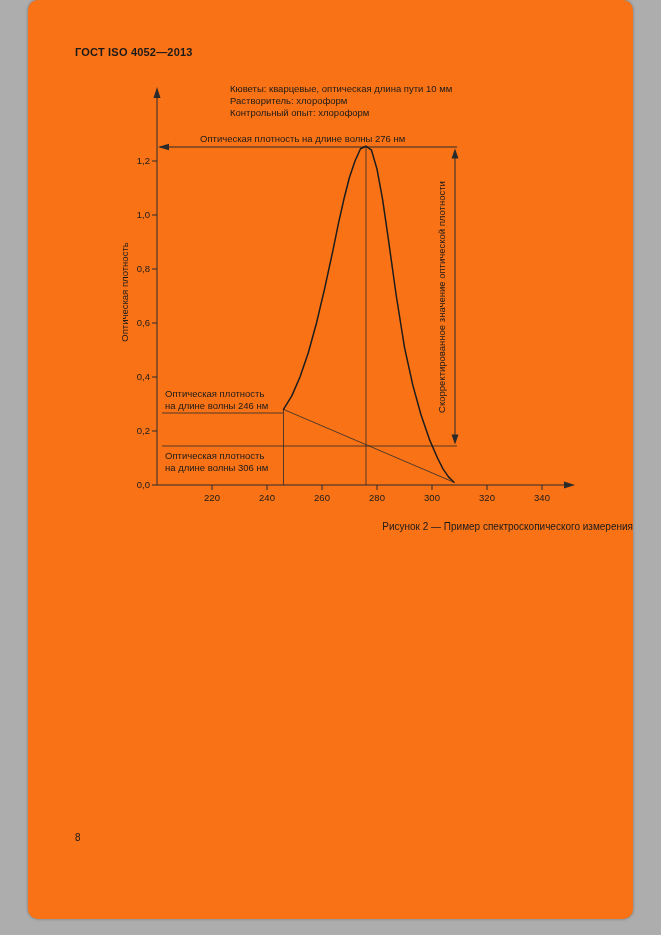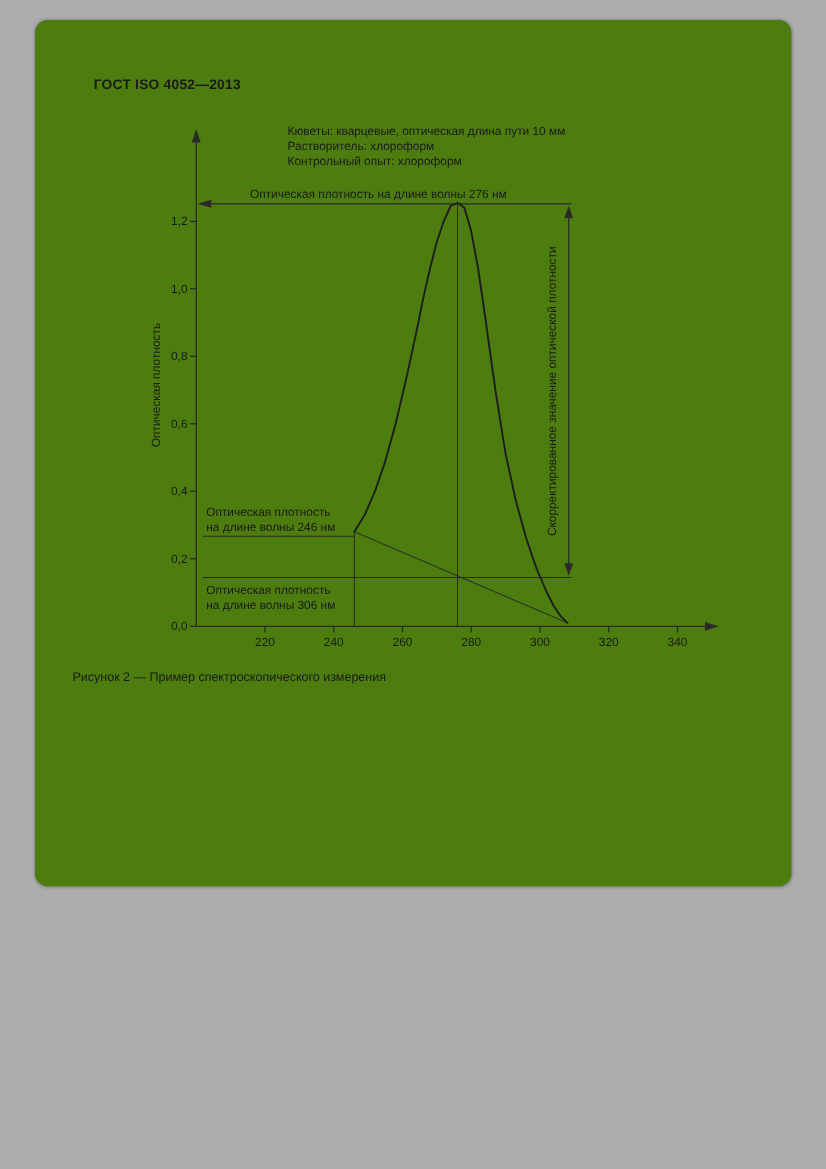--- a/index.html
+++ b/index.html
@@ -4,34 +4,34 @@
 <style>
   html,body { margin:0; padding:0; }
   body {
     width:661px; height:935px;
     background:#adadad;
     font-family:"Liberation Sans", sans-serif;
     color:#1a1a1a;
   }
   .page {
     position:relative;
-    width:605px; height:693px;
-    margin:0 28px; top:16px;
-    background:#4d7c0f;
+    width:605px; height:919px;
+    margin:0 28px; top:0;
+    background:#f97316;
     border-radius:10px;
     box-shadow:0 0 3px rgba(0,0,0,0.35);
     overflow:hidden;
   }
   .doc-header {
     position:absolute; left:47px; top:46px;
     font-size:11px; font-weight:bold; letter-spacing:0.2px;
   }
   .figure-caption {
     position:absolute; left:30px; top:521px; width:575px;
-    text-align:left; font-size:10px;
+    text-align:right; font-size:10px;
   }
   .page-number {
     position:absolute; left:47px; top:832px;
     font-size:10px;
   }
   svg.chart { position:absolute; left:0; top:0; }
   svg.chart text {
     font-family:"Liberation Sans", sans-serif;
     font-size:9.5px; fill:#1a1a1a;
   }

